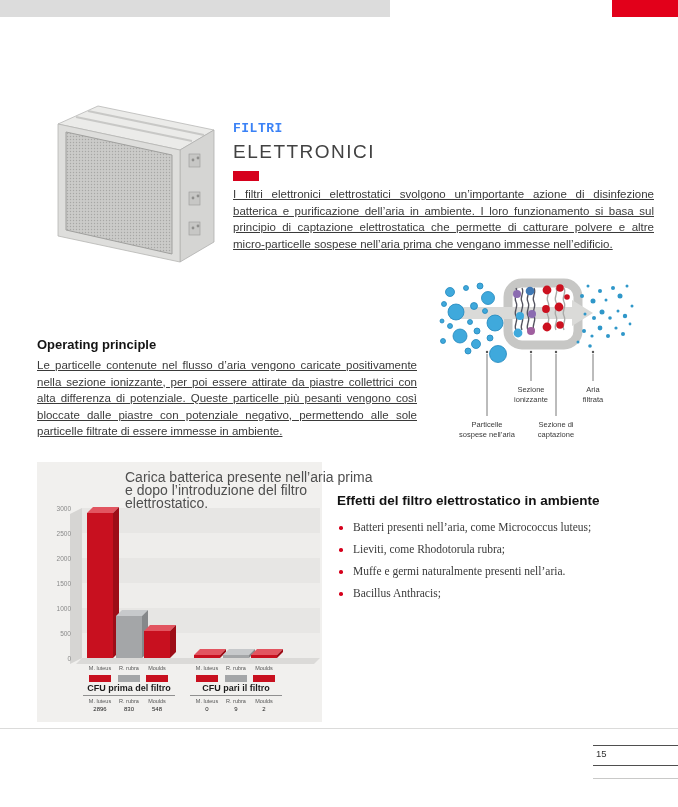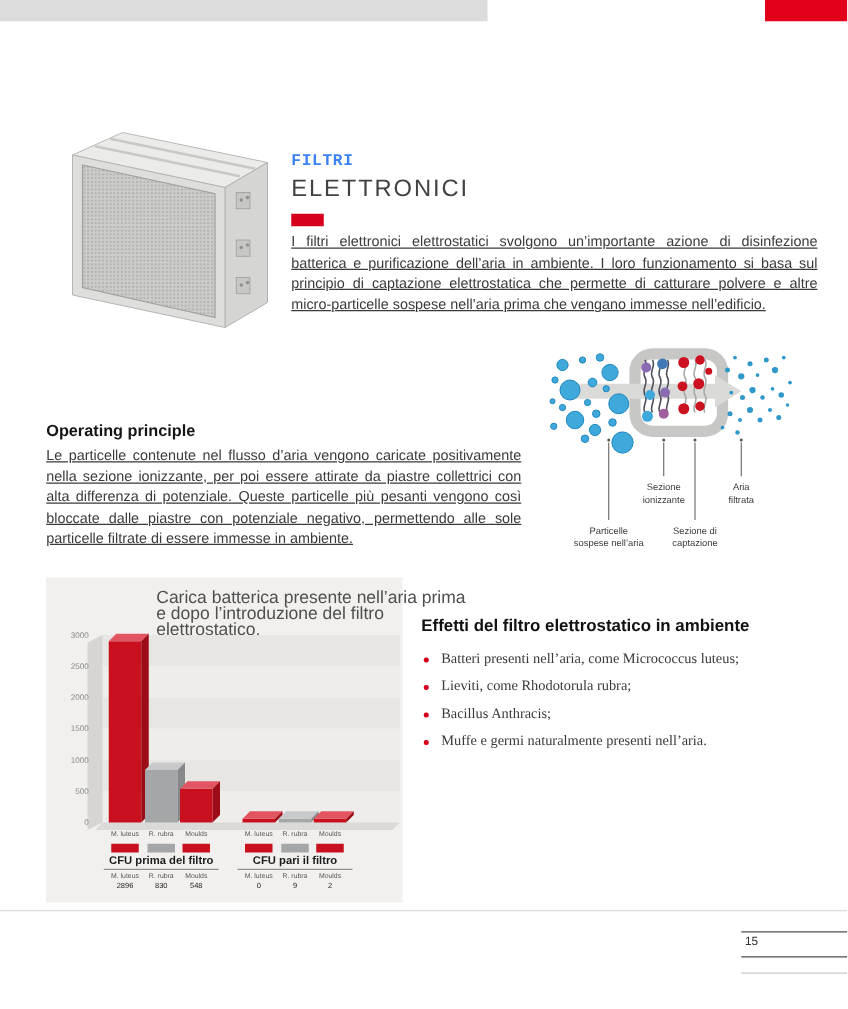--- a/index.html
+++ b/index.html
@@ -275,22 +275,22 @@
       <span class="tname">Moulds</span>
       <span class="tval">2</span>
     </div>
   </div>
 
   <div class="abs" style="left:337px;top:493px;">
     <div class="fx-head">Effetti del filtro elettrostatico in ambiente</div>
     <ul class="fx-list">
       <li><span class="bullet-dot"></span><span>Batteri presenti nell’aria, come Micrococcus luteus;</span></li>
       <li><span class="bullet-dot"></span><span>Lieviti, come Rhodotorula rubra;</span></li>
+      <li><span class="bullet-dot"></span><span>Muffe e germi naturalmente presenti nell’aria.</span></li>
       <li><span class="bullet-dot"></span><span>Bacillus Anthracis;</span></li>
-      <li><span class="bullet-dot"></span><span>Muffe e germi naturalmente presenti nell’aria.</span></li>
     </ul>
   </div>
 
   <div class="abs page-rule"></div>
   <div class="abs f-line-dark" style="top:745px"></div>
   <div class="abs pagenum">15</div>
   <div class="abs f-line-dark" style="top:765px"></div>
   <div class="abs f-line-light" style="top:778px"></div>
 
 </div>

